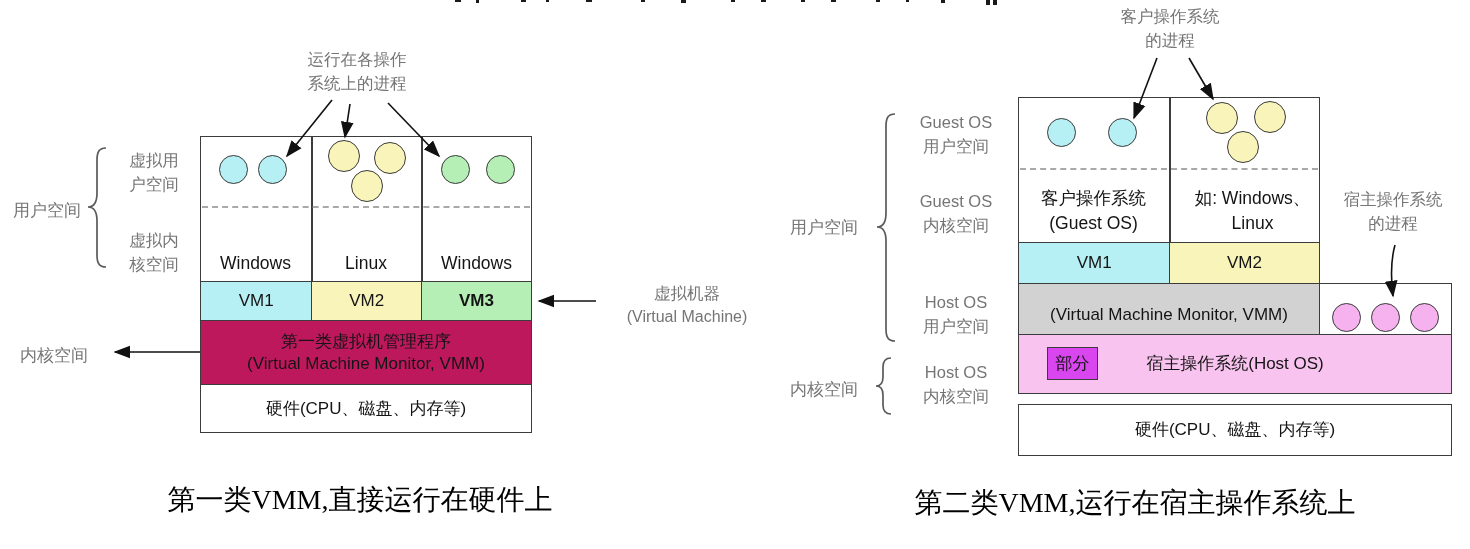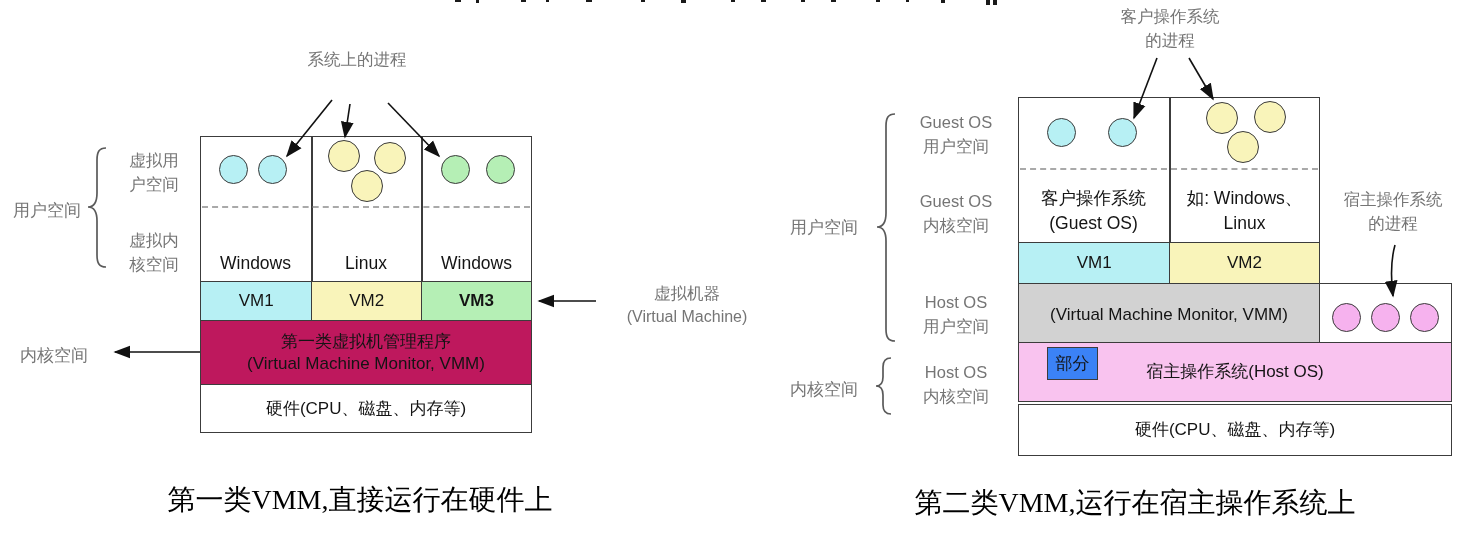--- a/index.html
+++ b/index.html
@@ -36,20 +36,21 @@
   svg#overlay{position:absolute;left:0;top:0;z-index:6;pointer-events:none;}
 </style>
 </head>
 <body>
 
 <div id="stage">
 
   <div>
 
     <div class="gray-label" style="left:277px;top:47px;width:160px;">
+      <div>运行在各操作</div>
       <div>系统上的进程</div>
     </div>
 
     <div class="box" style="left:200px;top:136px;width:332px;height:146px;"></div>
     <div class="vline" style="left:311px;top:137px;height:144px;"></div>
     <div class="vline" style="left:421px;top:137px;height:144px;"></div>
     <div class="dashed" style="left:202px;top:206px;width:328px;"></div>
 
     <div class="circle" style="left: 219px; top: 155px; background: rgb(183, 240, 244);"></div>
     <div class="circle" style="left: 258px; top: 155px; background: rgb(183, 240, 244);"></div>
@@ -107,40 +108,40 @@
     <div class="circle" style="left: 1047px; top: 118px; background: rgb(183, 240, 244);"></div>
     <div class="circle" style="left: 1108px; top: 118px; background: rgb(183, 240, 244);"></div>
     <div class="circle big" style="left: 1206px; top: 102px; background: rgb(249, 244, 186);"></div>
     <div class="circle big" style="left: 1254px; top: 101px; background: rgb(249, 244, 186);"></div>
     <div class="circle big" style="left: 1227px; top: 131px; background: rgb(249, 244, 186);"></div>
 
     <div class="os-label stack" style="left:1018px;top:184px;width:151px;height:54px;flex-direction:column;line-height:25px;">
       <div>客户操作系统</div>
       <div>(Guest OS)</div>
     </div>
-    <div class="os-label stack" style="left:1169px;top:184px;width:151px;height:54px;flex-direction:column;line-height:25px;">
+    <div class="os-label stack" style="left:1169px;top:184px;width:151px;height:54px;flex-direction:column;line-height:25px;padding-left:8px;">
       <div>如: Windows、</div>
       <div>Linux</div>
     </div>
 
     <div class="box btxt" style="left: 1018px; top: 241.5px; width: 152.5px; height: 43px; background: rgb(183, 240, 244);">VM1</div>
     <div class="box btxt" style="left: 1169px; top: 241.5px; width: 151px; height: 43px; background: rgb(249, 244, 186);">VM2</div>
 
     <div class="box stack btxt" style="left: 1018px; top: 283px; width: 302px; height: 64px; background: rgb(210, 210, 210);">
       <div>(Virtual Machine Monitor, VMM)</div>
     </div>
 
     <div class="box" style="left:1318.5px;top:283px;width:133.5px;height:64px;"></div>
     <div class="circle" style="left: 1332px; top: 303px; background: rgb(246, 178, 238);"></div>
     <div class="circle" style="left: 1371px; top: 303px; background: rgb(246, 178, 238);"></div>
     <div class="circle" style="left: 1410px; top: 303px; background: rgb(246, 178, 238);"></div>
 
-    <div class="box btxt" style="left: 1018px; top: 342px; width: 434px; height: 60px; background: rgb(249, 195, 239);">宿主操作系统(Host OS)</div>
-
-    <div class="box btxt" style="left: 1047px; top: 347px; width: 51px; height: 33px; z-index: 3; background: #3b82f6;">部分</div>
+    <div class="box btxt" style="left: 1018px; top: 334px; width: 434px; height: 60px; background: rgb(249, 195, 239);">宿主操作系统(Host OS)</div>
+
+    <div class="box btxt" style="left: 1047px; top: 347px; width: 51px; height: 33px; z-index: 3; background: #d946ef;">部分</div>
 
     <div class="box btxt" style="left:1018px;top:404px;width:434px;height:52px;">硬件(CPU、磁盘、内存等)</div>
 
     <div class="gray-label" style="left:904px;top:110px;width:104px;">
       <div>Guest OS</div>
       <div>用户空间</div>
     </div>
     <div class="gray-label" style="left:904px;top:189px;width:104px;">
       <div>Guest OS</div>
       <div>内核空间</div>

